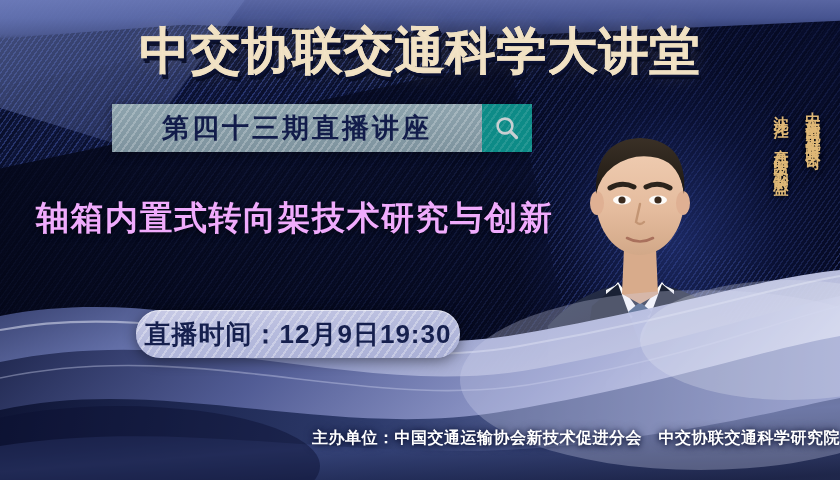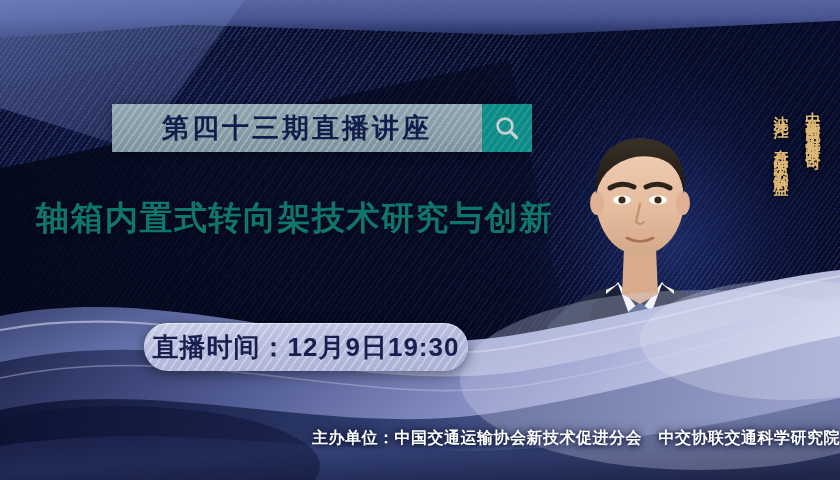--- a/index.html
+++ b/index.html
@@ -143,37 +143,36 @@
         rgba(255,255,255,0.00) 4px,
         rgba(255,255,255,0.10) 4px,
         rgba(255,255,255,0.10) 6px);
   }
   .search-box svg { position: relative; z-index: 2; }
 
   
   .topic-title {
     position: absolute; left: 36px; top: 196px;
     font-size: 33px; font-weight: 900;
-    color: #0f766e;
+    color: #f0abfc;
     letter-spacing: 1.5px;
     white-space: nowrap;
     font-family: "DejaVu Sans", "Liberation Sans", sans-serif;
     text-shadow: 0 2px 6px rgba(0,0,0,0.6);
   }
 
   
   .time-pill {
-    position: absolute; left: 144px; top: 310px;
+    position: absolute; left: 136px; top: 310px;
     width: 324px; height: 48px;
     border-radius: 24px;
     background: linear-gradient(175deg, #c9cbe6 0%, #b6bbdd 45%, #aab0d6 100%);
     display: flex; align-items: center; justify-content: center;
     overflow: hidden;
     box-shadow: 0 3px 14px rgba(0,0,0,0.45), inset 0 1px 0 rgba(255,255,255,0.5);
-    margin-top: 13px;
   }
   .time-pill::after {
     content: ""; position: absolute; inset: 0;
     background-image: repeating-linear-gradient(
         125deg,
         rgba(255,255,255,0.00) 0px,
         rgba(255,255,255,0.00) 5px,
         rgba(255,255,255,0.30) 5px,
         rgba(255,255,255,0.30) 7px);
   }
@@ -319,20 +318,21 @@
     <path d="M0 92 C 200 50, 360 132, 540 98 C 690 70, 770 40, 840 26 L840 210 L0 210 Z" fill="url(#sk2)" opacity="0.9"></path>
     <path d="M0 140 C 160 104, 330 170, 500 142 C 660 116, 760 80, 840 66 L840 210 L0 210 Z" fill="url(#sk3)" opacity="0.88"></path>
     <path d="M0 176 C 190 146, 360 196, 560 176 C 700 162, 780 140, 840 128 L840 210 L0 210 Z" fill="url(#sk4)" opacity="0.85"></path>
     <path d="M0 60 C 180 26, 350 108, 520 76 C 680 48, 770 18, 840 6" stroke="#dfe2f3" stroke-width="2.2" fill="none" opacity="0.55"></path>
     <path d="M0 108 C 200 66, 370 146, 545 112 C 700 84, 775 52, 840 36" stroke="#ced3ee" stroke-width="1.6" fill="none" opacity="0.4"></path>
     <ellipse cx="700" cy="110" rx="240" ry="90" fill="#cfd4ee" opacity="0.30"></ellipse>
     <ellipse cx="790" cy="70" rx="150" ry="60" fill="#e6e8f6" opacity="0.28"></ellipse>
     <ellipse cx="120" cy="196" rx="200" ry="60" fill="#0a1030" opacity="0.45"></ellipse>
   </svg>
 
+  <div class="main-title">中交协联交通科学大讲堂</div>
 
   <div class="subtitle-bar">
     <div class="subtitle-body">
       <span class="subtitle-text">第四十三期直播讲座</span>
     </div>
     <div class="search-box">
       <svg width="26" height="26" viewBox="0 0 26 26">
         <circle cx="11" cy="11" r="7.4" stroke="#c9cfd2" stroke-width="2.6" fill="none"></circle>
         <line x1="16.4" y1="16.4" x2="22.5" y2="22.5" stroke="#c9cfd2" stroke-width="3.2" stroke-linecap="round"></line>
       </svg>

